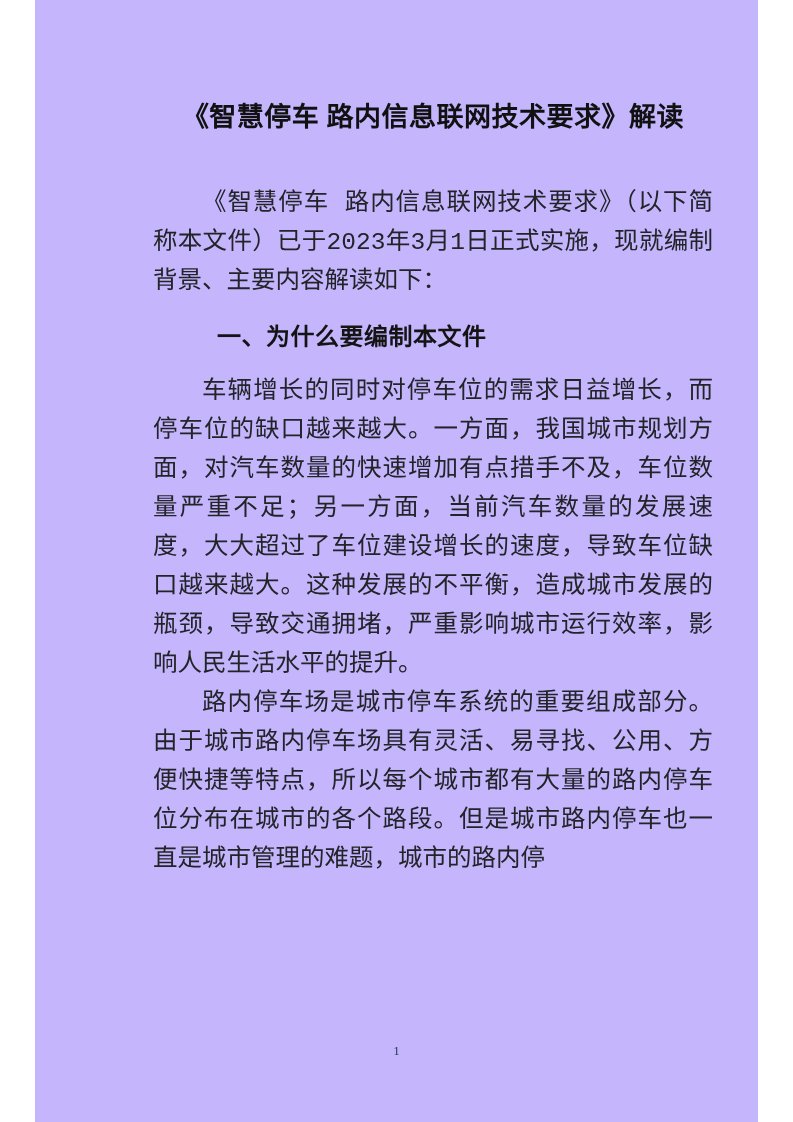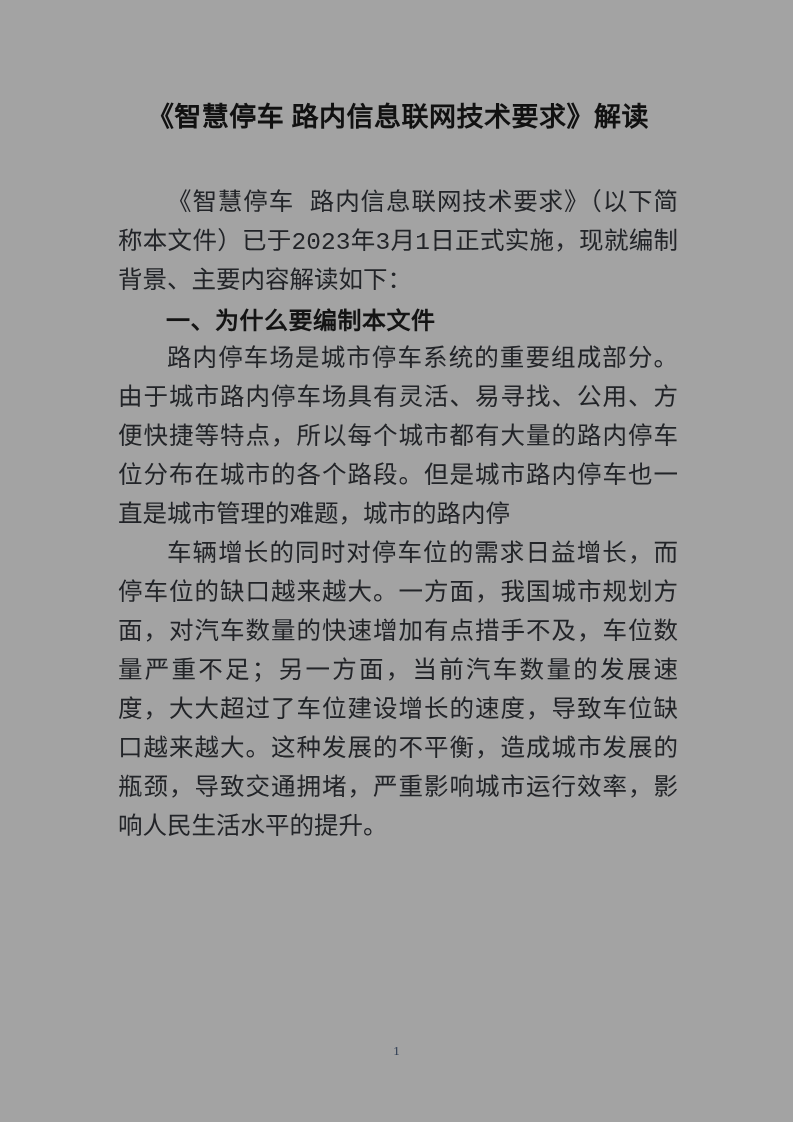--- a/index.html
+++ b/index.html
@@ -4,24 +4,24 @@
 <title>Document</title>
 <style>
   html, body {
     margin: 0;
     padding: 0;
     background: #ffffff;
   }
 
   .page {
     position: relative;
-    width: 793px;
+    width: 723px;
     height: 1122px;
     margin: 0 auto;
-    background: #a3a3a3;
+    background: #c4b5fd;
     overflow: hidden;
     font-family: "Liberation Serif", "DejaVu Serif", serif;
     color: #1a1a1a;
     box-sizing: border-box;
   }
 
   .content {
     position: absolute;
     left: 118px;
     top: 0;
@@ -55,21 +55,21 @@
 
   .para.indent {
     text-indent: 49px;
   }
 
   .gap-after-title {
     height: 46px;
   }
 
   .section-heading {
-    margin: 0;
+    margin: 16px;
     font-family: "Liberation Sans", "DejaVu Sans", sans-serif;
     font-size: 24px;
     font-weight: bold;
     line-height: 39px;
     text-indent: 48px;
     letter-spacing: 0.5px;
     color: #141414;
   }
 
   .page-number {
@@ -93,21 +93,21 @@
 
     <h1 class="doc-title">《智慧停车 路内信息联网技术要求》解读</h1>
 
     <div class="gap-after-title"></div>
 
     <p class="para indent">《智慧停车 路内信息联网技术要求》（以下简称本文件）已于2023年3月1日正式实施，现就编制背景、主要内容解读如下：</p>
 
     <h2 class="section-heading">一、为什么要编制本文件</h2>
 
 
+    <p class="para indent">车辆增长的同时对停车位的需求日益增长，而停车位的缺口越来越大。一方面，我国城市规划方面，对汽车数量的快速增加有点措手不及，车位数量严重不足；另一方面，当前汽车数量的发展速度，大大超过了车位建设增长的速度，导致车位缺口越来越大。这种发展的不平衡，造成城市发展的瓶颈，导致交通拥堵，严重影响城市运行效率，影响人民生活水平的提升。</p>
+
     <p class="para indent">路内停车场是城市停车系统的重要组成部分。由于城市路内停车场具有灵活、易寻找、公用、方便快捷等特点，所以每个城市都有大量的路内停车位分布在城市的各个路段。但是城市路内停车也一直是城市管理的难题，城市的路内停</p>
-
-    <p class="para indent">车辆增长的同时对停车位的需求日益增长，而停车位的缺口越来越大。一方面，我国城市规划方面，对汽车数量的快速增加有点措手不及，车位数量严重不足；另一方面，当前汽车数量的发展速度，大大超过了车位建设增长的速度，导致车位缺口越来越大。这种发展的不平衡，造成城市发展的瓶颈，导致交通拥堵，严重影响城市运行效率，影响人民生活水平的提升。</p>
 
   </div>
 
   <div class="page-number">1</div>
 
 </div>
 
 </body></html>

